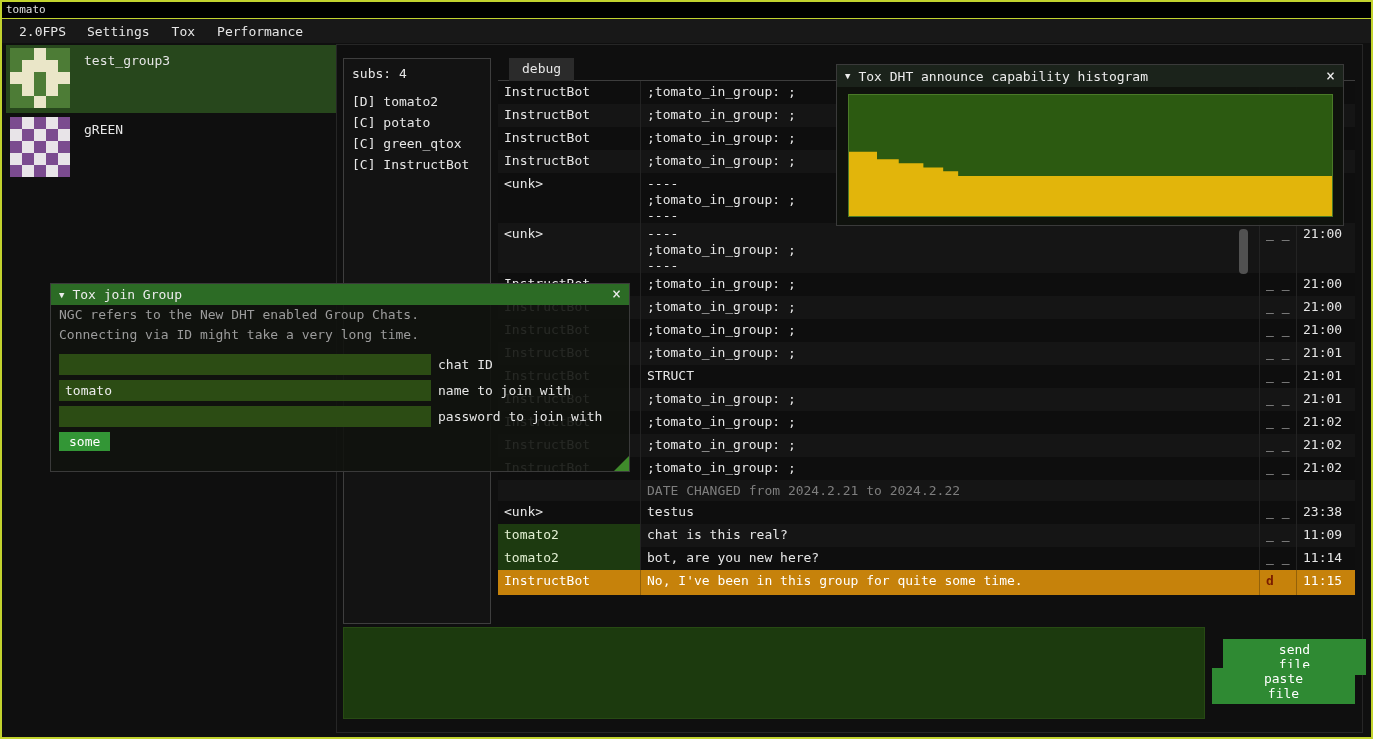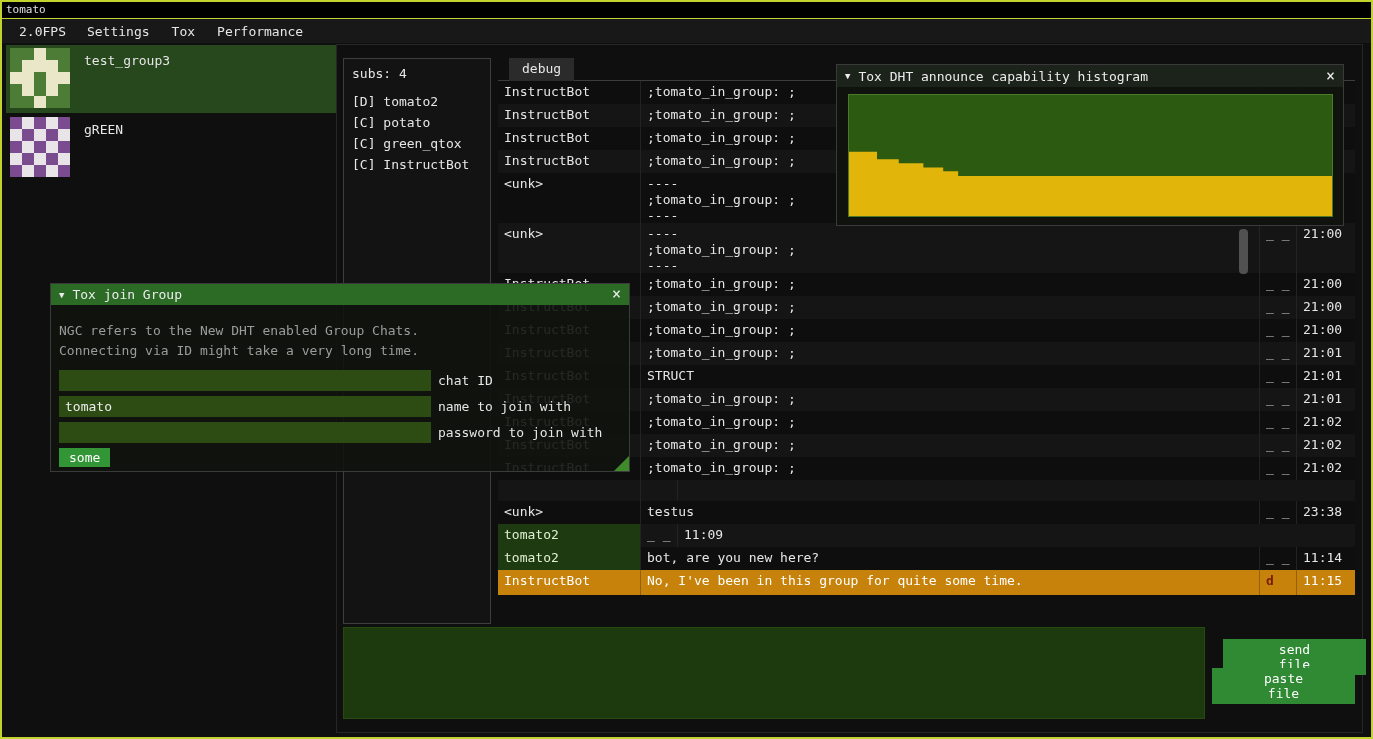--- a/index.html
+++ b/index.html
@@ -72,21 +72,21 @@
 
   
   .fwin { position:absolute; border:1px solid #3a3a3a; }
   .fwin-title { height:22px; display:flex; align-items:center; padding:0 8px; gap:8px; color:#ececec; }
   .collapse-arrow { font-size:9px; }
   .win-close { margin-left:auto; font-size:15px; line-height:1; }
 
   .jwin { left:48px; top:281px; width:580px; height:189px;
           background:rgba(17,19,14,0.90); z-index:5; }
   .jwin .fwin-title { background:#2c6b25; height:21px; }
-  .jwin-body { padding:16px 8px 0; }
+  .jwin-body { padding:0 8px 0; }
   .jw-note { color:#9c9c9c; line-height:20px; white-space:nowrap; }
   .jw-field { display:flex; align-items:center; margin-top:5px; }
   .jw-field.first { margin-top:9px; }
   .jw-field input { width:372px; height:21px; background:#2c4c14; border:none;
                     color:#ececec; font:inherit; padding:0 6px; }
   .jw-label { margin-left:7px; white-space:nowrap; }
   .join-btn { margin-top:5px; background:#339636; color:#fff; border:none;
               font:inherit; padding:2px 10px; display:inline-block; }
   .grip { position:absolute; right:0; bottom:0; width:0; height:0;
           border-left:15px solid transparent; border-bottom:15px solid #3f8a2b; }
@@ -283,31 +283,33 @@
           <div class="cell cell-time">21:02</div>
         </div>
         <div class="row" style="height: 23px;">
           <div class="cell cell-name">InstructBot</div>
           <div class="cell cell-msg">;tomato_in_group: ;</div>
           <div class="cell cell-flags">_ _</div>
           <div class="cell cell-time">21:02</div>
         </div>
         <div class="row" style="height: 21px;">
           <div class="cell cell-name"></div>
+          <div class="cell cell-msg date-text">DATE CHANGED from 2024.2.21 to 2024.2.22</div>
           <div class="cell cell-flags"></div>
           <div class="cell cell-time"></div>
         </div>
         <div class="row" style="height: 23px;">
           <div class="cell cell-name">&lt;unk&gt;</div>
           <div class="cell cell-msg">testus</div>
           <div class="cell cell-flags">_ _</div>
           <div class="cell cell-time">23:38</div>
         </div>
         <div class="row" style="height: 23px;">
           <div class="cell cell-name self">tomato2</div>
+          <div class="cell cell-msg">chat is this real?</div>
           <div class="cell cell-flags">_ _</div>
           <div class="cell cell-time">11:09</div>
         </div>
         <div class="row" style="height: 23px;">
           <div class="cell cell-name self">tomato2</div>
           <div class="cell cell-msg">bot, are you new here?</div>
           <div class="cell cell-flags">_ _</div>
           <div class="cell cell-time">11:14</div>
         </div>
         <div class="row highlight" style="height: 25px;">

